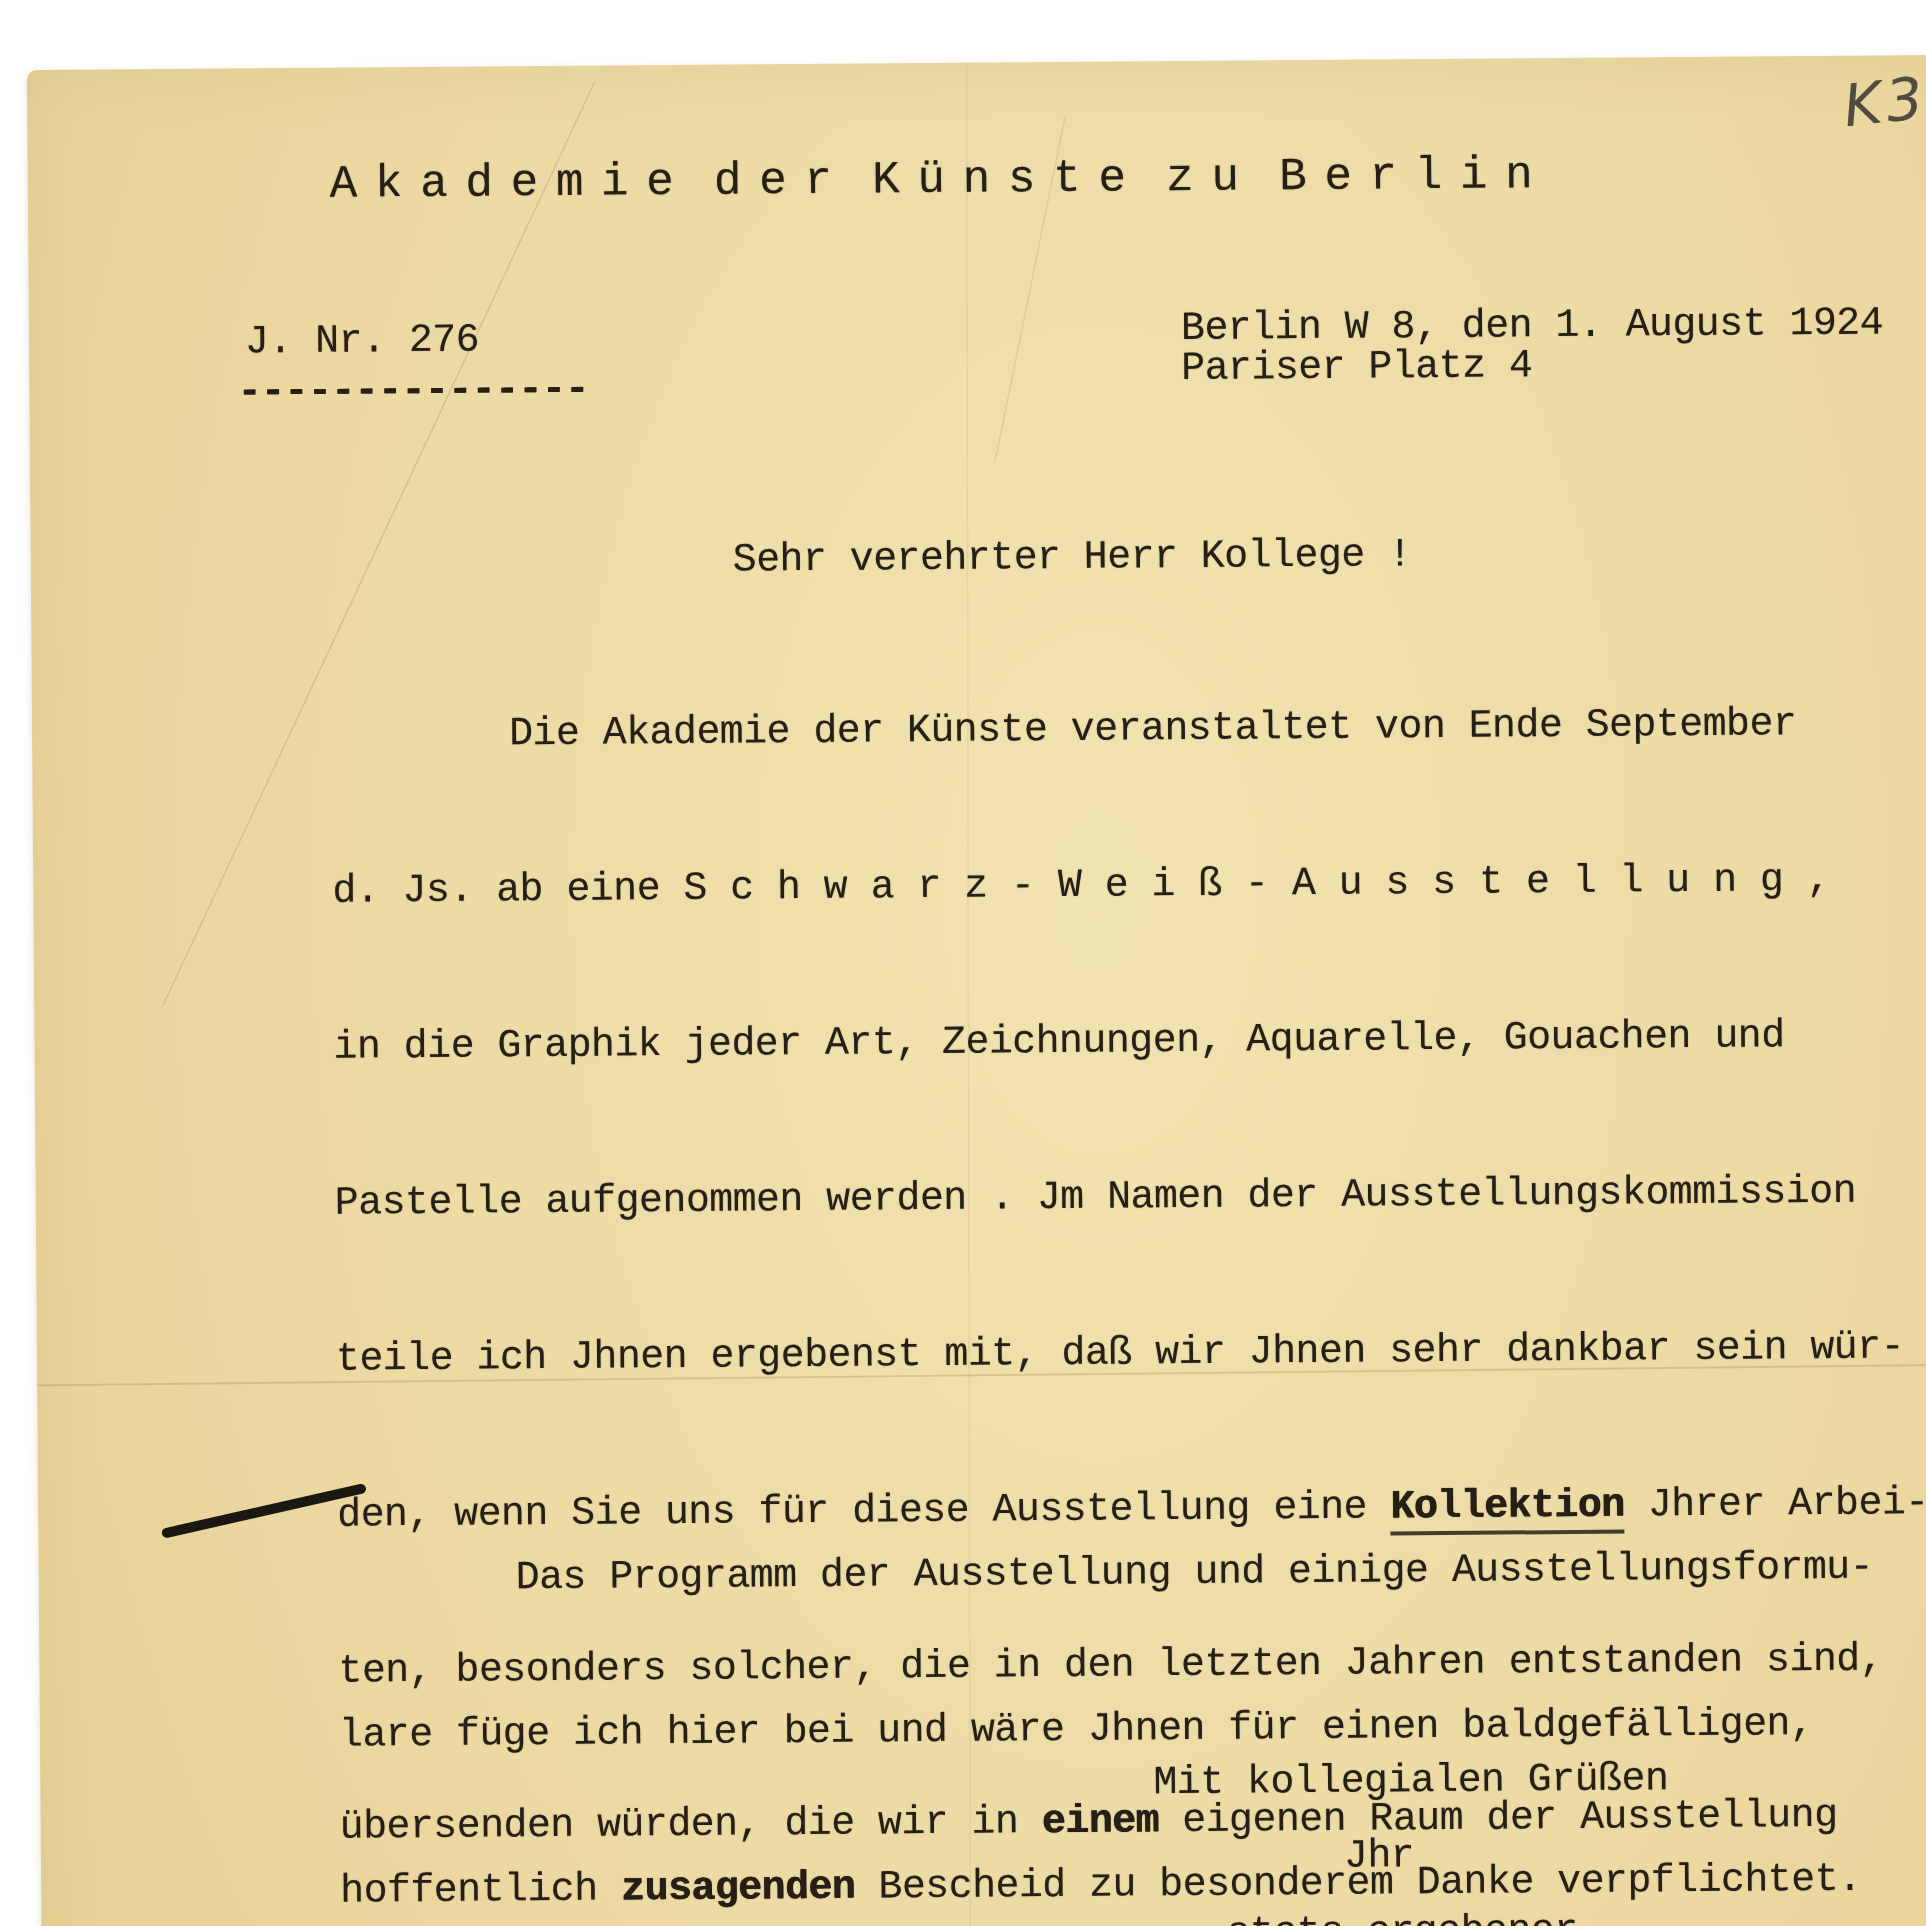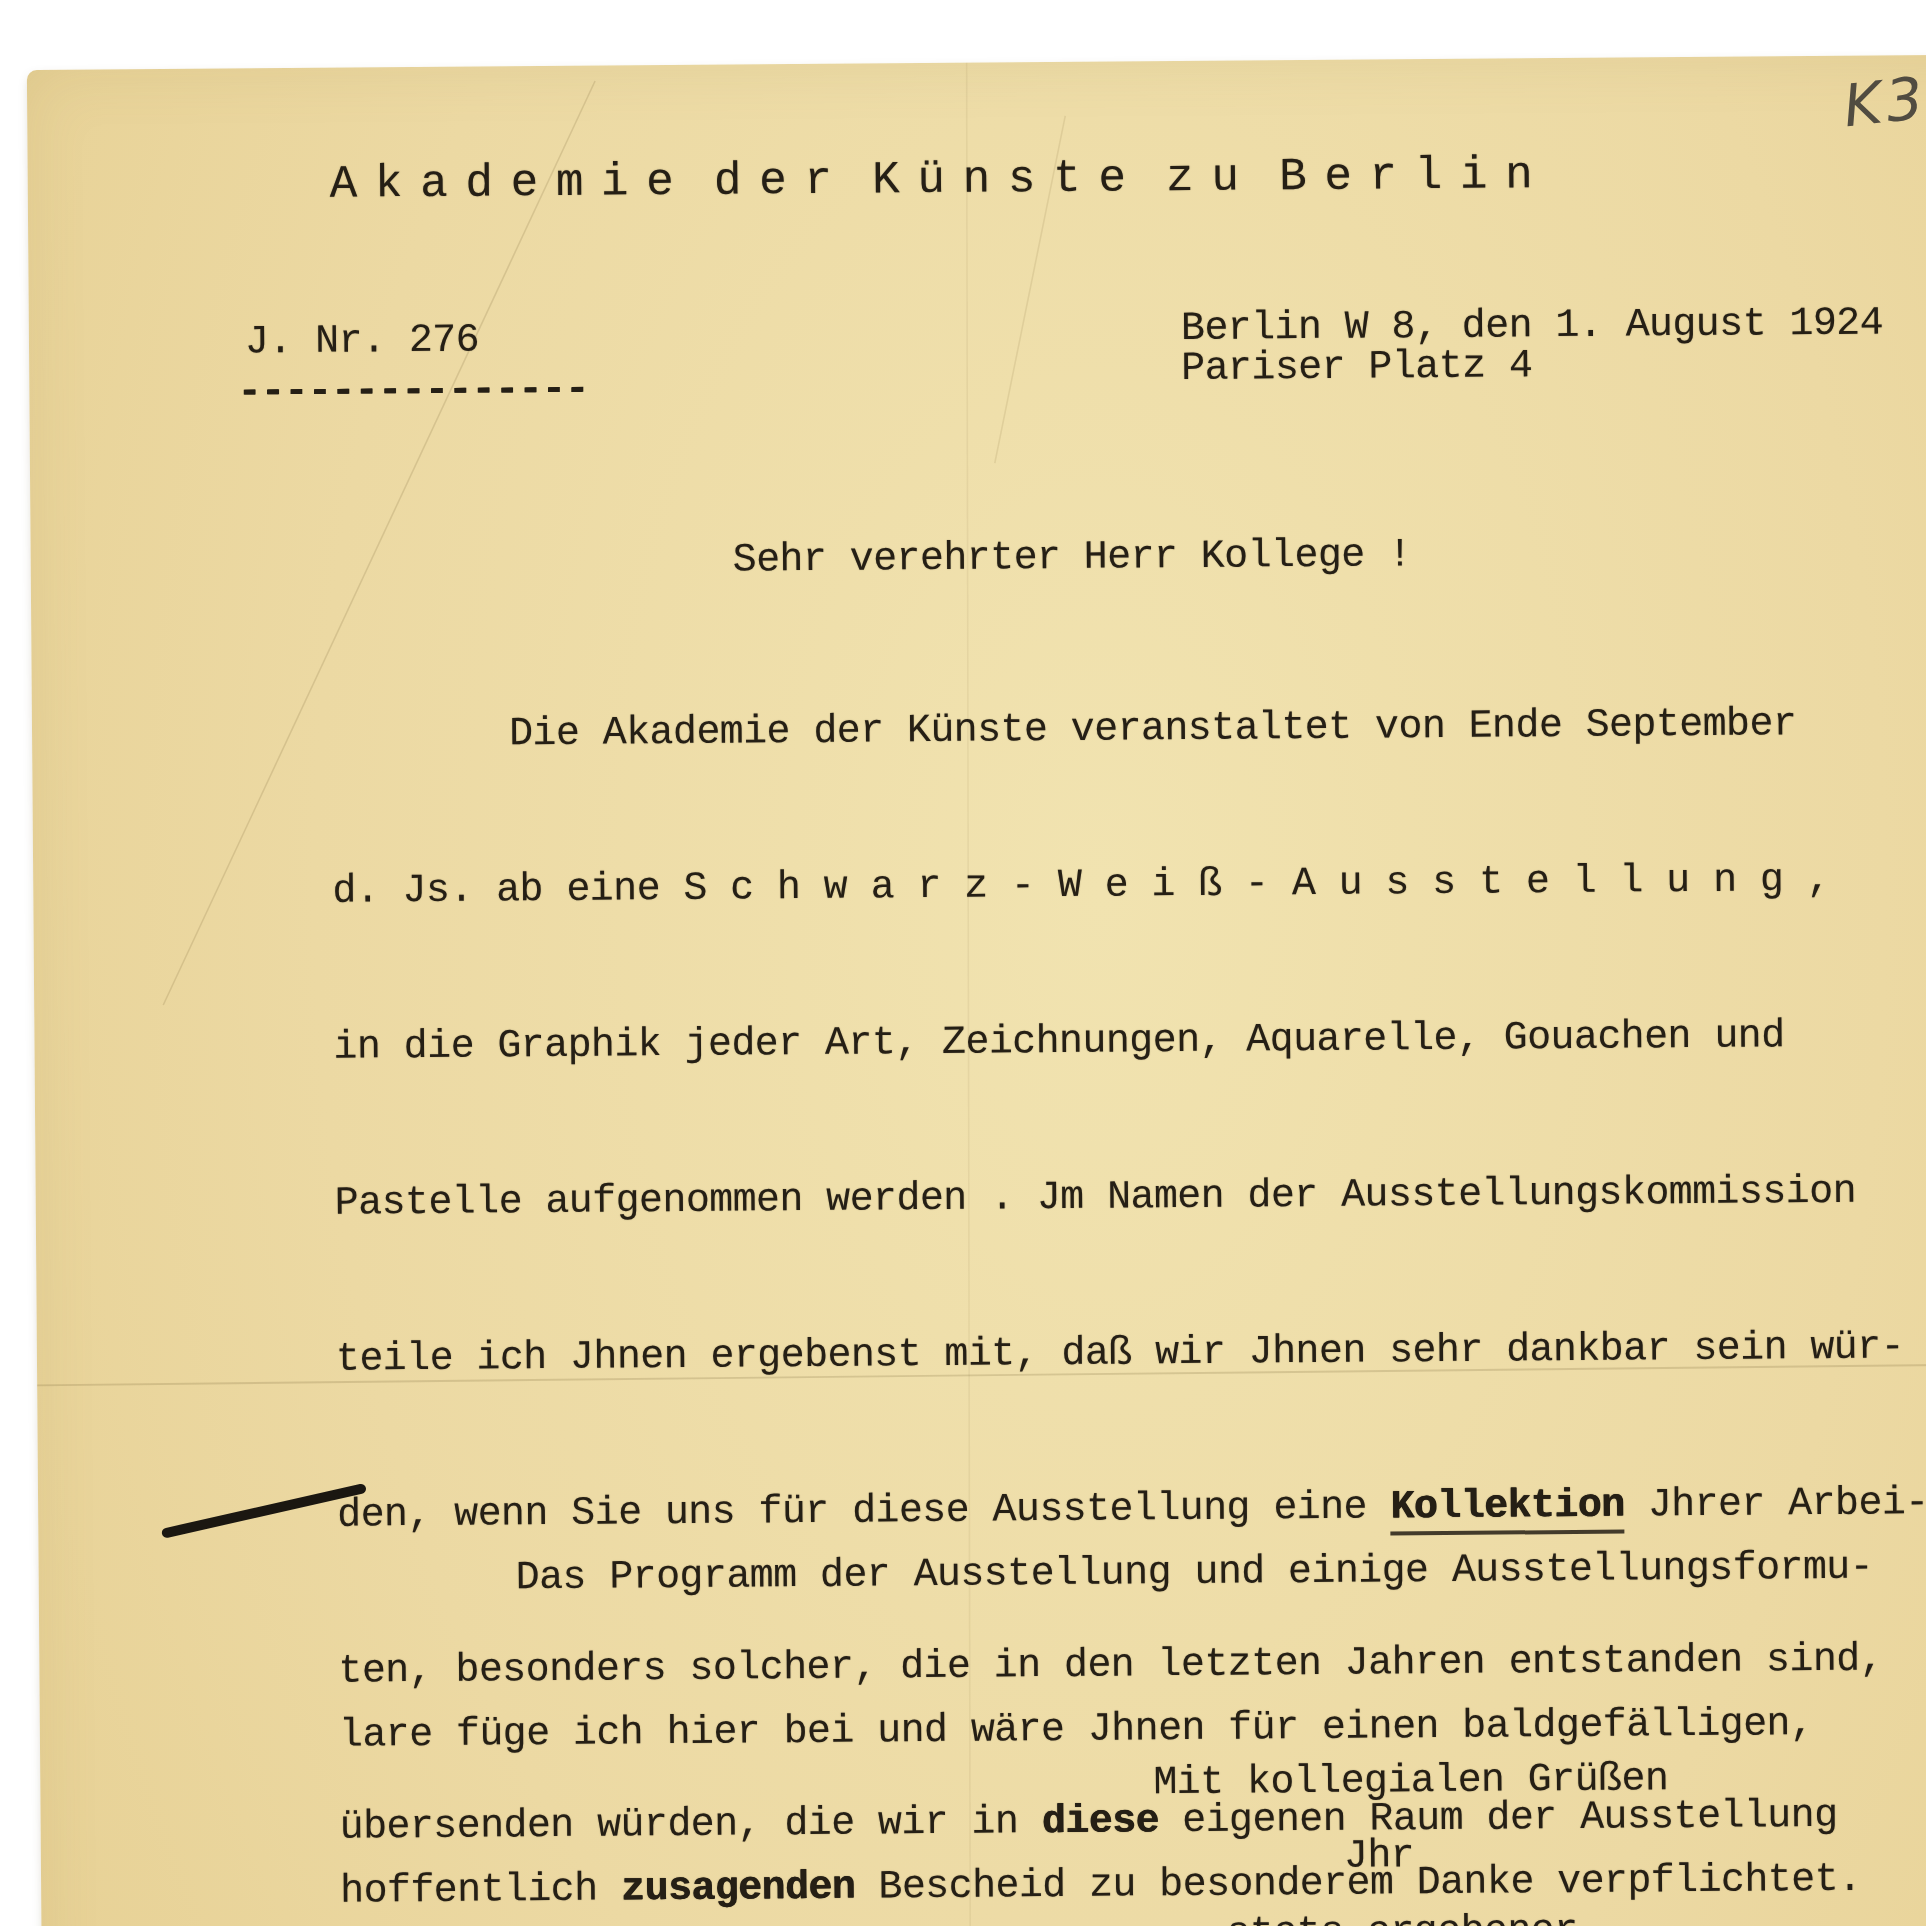--- a/index.html
+++ b/index.html
@@ -84,21 +84,21 @@
   <div class="typed" style="left:702px; top:476px;">Sehr verehrter Herr Kollege !</div>
 
   <div class="bodyblock typed" style="top:568px;">
     <div class="tl indent">Die Akademie der Künste veranstaltet von Ende September</div>
     <div class="tl">d. Js. ab eine S c h w a r z - W e i ß - A u s s t e l l u n g ,</div>
     <div class="tl">in die Graphik jeder Art, Zeichnungen, Aquarelle, Gouachen und</div>
     <div class="tl">Pastelle aufgenommen werden . Jm Namen der Ausstellungskommission</div>
     <div class="tl">teile ich Jhnen ergebenst mit, daß wir Jhnen sehr dankbar sein wür-</div>
     <div class="tl"><span>den, wenn Sie uns für diese Ausstellung eine </span><span class="emph u">Kollektion</span><span> Jhrer Arbei-</span></div>
     <div class="tl">ten, besonders solcher, die in den letzten Jahren entstanden sind,</div>
-    <div class="tl"><span>übersenden würden, die wir in </span><span class="emph">diese</span><span> eigenen Raum der Ausstellung</span></div>
+    <div class="tl"><span>übersenden würden, die wir in </span><span class="emph">einem</span><span> eigenen Raum der Ausstellung</span></div>
     
     
     
   </div>
 
   <svg style="left:117px; top:1406px;" width="231" height="77" viewBox="0 0 600 200">
     <path d="M30,150 L535,40" stroke="#1b1711" stroke-width="26" stroke-linecap="round" fill="none"></path>
   </svg>
 
   <div class="bodyblock typed" style="top:1412px;">

